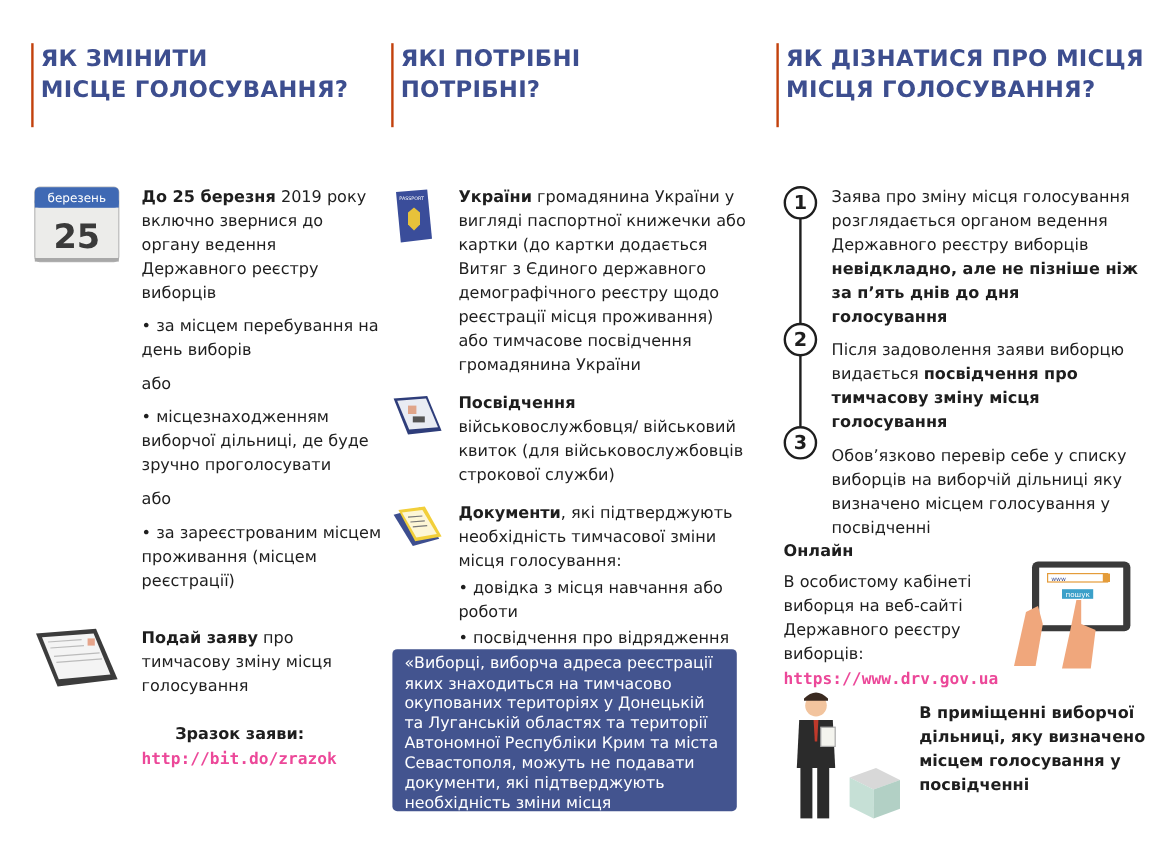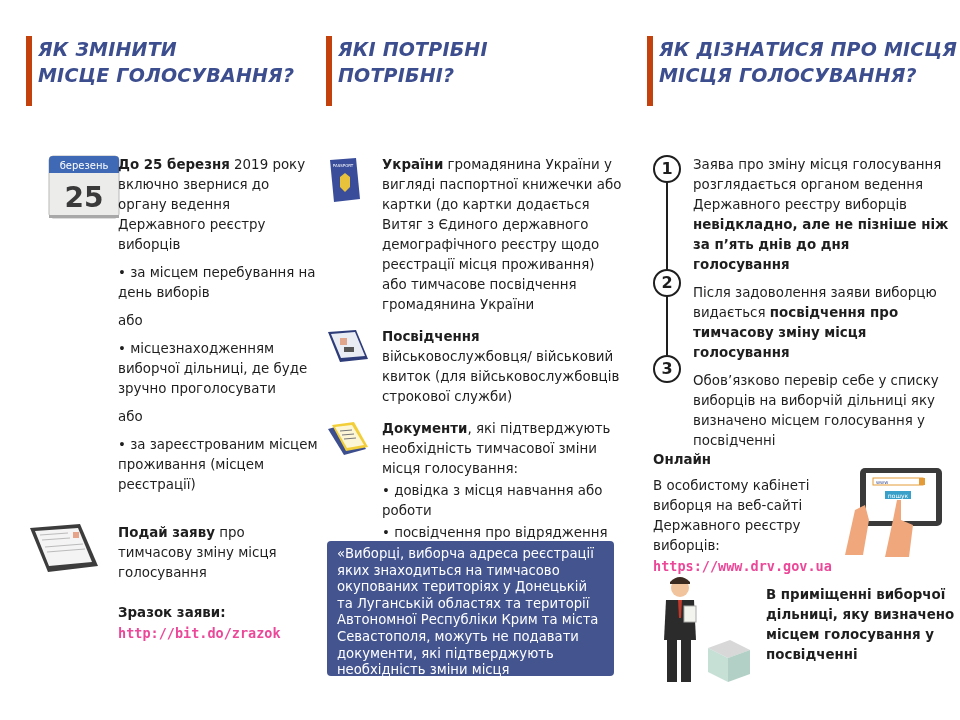--- a/index.html
+++ b/index.html
@@ -1,39 +1,39 @@
 <!DOCTYPE html>
 <html><head>
 <meta charset="utf-8">
 <style>
   * { box-sizing: border-box; margin: 0; padding: 0; }
   html, body { width: 960px; height: 720px; background: #ffffff; overflow: hidden; }
   body { font-family: "DejaVu Sans", sans-serif; color: #1e1e1e; position: relative; }
 
   .heading {
     position: absolute; top: 36px;
-    border-left: 6px solid #c2410c;
-    padding-left: 6px; height: 70px; font-style: italic;
+    border-left: 2px solid #c2410c;
+    padding-left: 6px; height: 70px;
   }
   .heading h2 {
     font-family: "DejaVu Sans", sans-serif;
     font-weight: bold; font-size: 19px; line-height: 26px;
     color: #3d4e8f; letter-spacing: 0.2px;
   }
   #h1 { left: 26px; }
   #h2 { left: 326px; }
   #h3 { left: 647px; }
 
   .txt { font-size: 13.4px; line-height: 20px; color: #1e1e1e; }
   .txt b { font-weight: bold; }
   .link { color: #ec4899; font-weight: bold; font-family: "DejaVu Sans Mono", monospace; font-size: 13.5px; }
   .blk { position: absolute; }
 
   
-  #cal { position: absolute; left: 28px; top: 155px; width: 52px; height: 65px; margin-left: 20px; }
+  #cal { position: absolute; left: 28px; top: 155px; width: 52px; height: 65px; }
   #c1-main { left: 118px; top: 155px; width: 200px; }
   #c1-main p { margin-bottom: 8px; }
   #tablet1 { position: absolute; left: 28px; top: 522px; width: 72px; height: 52px; }
   #c1-apply { left: 118px; top: 523px; width: 200px; }
 
   
   #c2 { left: 382px; top: 155px; width: 240px; }
   .doc-row { position: relative; margin-bottom: 12px; }
   .doc-icon { position: absolute; left: -56px; top: 2px; }
   #quote {
@@ -98,21 +98,21 @@
     <rect x="45" y="10" width="6" height="6" fill="#e6a48a"></rect>
     <line x1="12" y1="13" x2="40" y2="11" stroke="#bbb"></line>
     <line x1="14" y1="18" x2="42" y2="16" stroke="#bbb"></line>
     <line x1="17" y1="25" x2="55" y2="22" stroke="#bbb"></line>
     <line x1="19" y1="30" x2="57" y2="27" stroke="#bbb"></line>
   </svg>
 </div>
 
 <div class="blk txt" id="c1-apply">
   <p><b>Подай заяву</b><span> про тимчасову зміну місця голосування</span></p>
-  <p style="margin-top:20px;"><b>Зразок заяви:</b></p>
+  <p style="margin-top:20px;margin-left:28px;"><b>Зразок заяви:</b></p>
   <p><a class="link">http://bit.do/zrazok</a></p>
 </div>
 
 <div class="blk txt" id="c2">
   <div class="doc-row">
     <span class="doc-icon">
       <svg width="38" height="46" viewBox="0 0 38 46">
         <polygon points="4,3 30,1 34,42 8,45" fill="#3a4d9a"></polygon>
         <text x="17" y="10" font-size="4" fill="#fff" text-anchor="middle" font-family="DejaVu Sans, sans-serif">PASSPORT</text>
         <path d="M19,16 L14,20 L14,30 L19,35 L24,30 L24,20 Z" fill="#e7c23a"></path>

